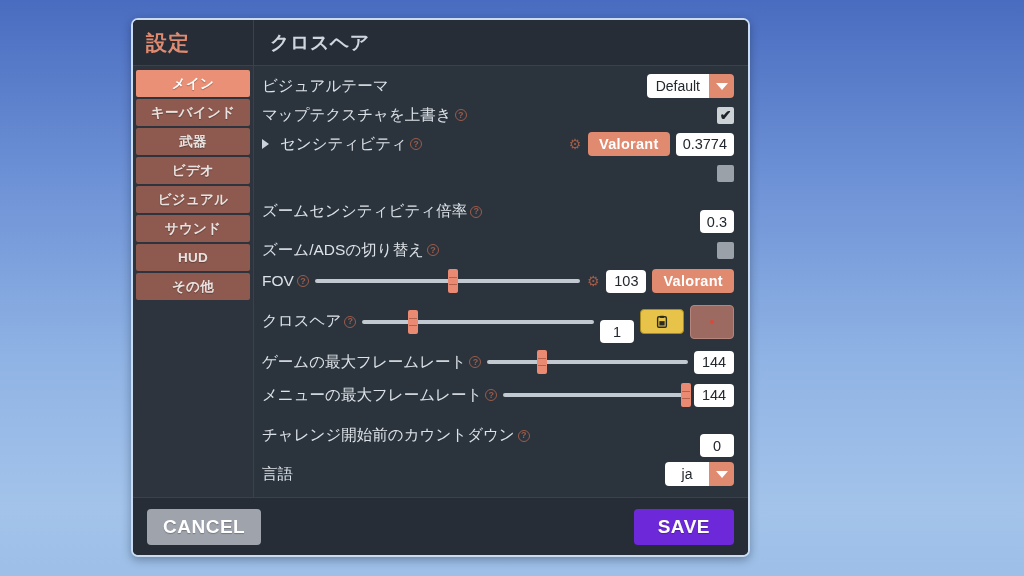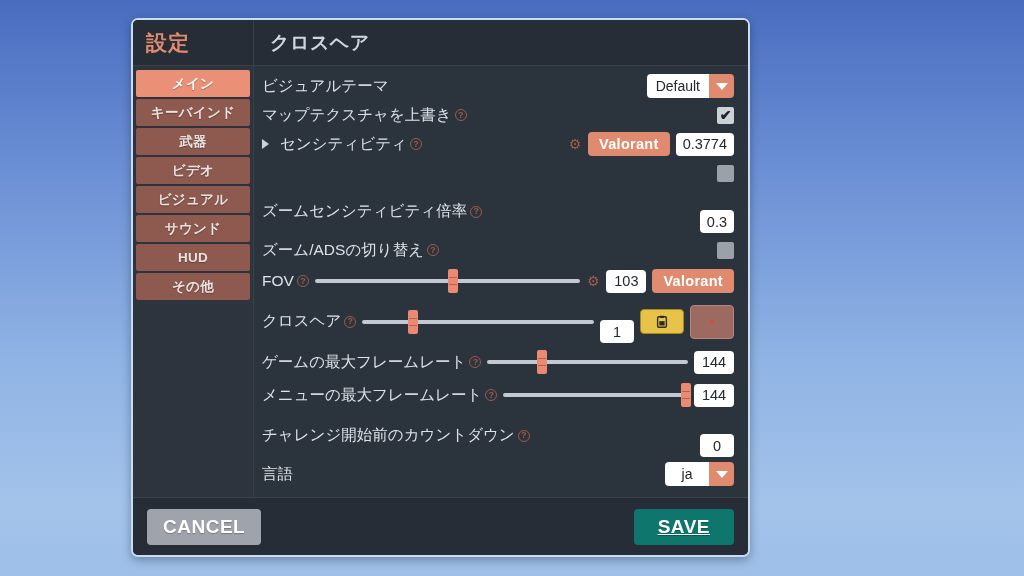--- a/index.html
+++ b/index.html
@@ -186,26 +186,25 @@
     padding: 0 14px;
   }
   #cancel-button {
     background: #9ea3ac; color: #ffffff;
     border: none; border-radius: 4px;
     font-size: 19px; font-weight: bold; letter-spacing: .5px;
     padding: 7px 16px; cursor: pointer; font-family: inherit;
     text-shadow: 0 1px 1px rgba(0,0,0,.25);
   }
   #save-button {
-    background: #0f766e; color: #ffffff;
+    background: #6d28d9; color: #ffffff;
     border: none; border-radius: 4px;
     font-size: 19px; font-weight: bold; letter-spacing: .5px;
     padding: 7px 24px; cursor: pointer; font-family: inherit;
     text-shadow: 0 1px 1px rgba(0,0,0,.25);
-    text-decoration: underline;
   }
 </style>
 </head>
 <body>
 
 <div id="window">
 
   <div id="header">
     <div id="header-left">
       <span id="title-settings">設定</span>

